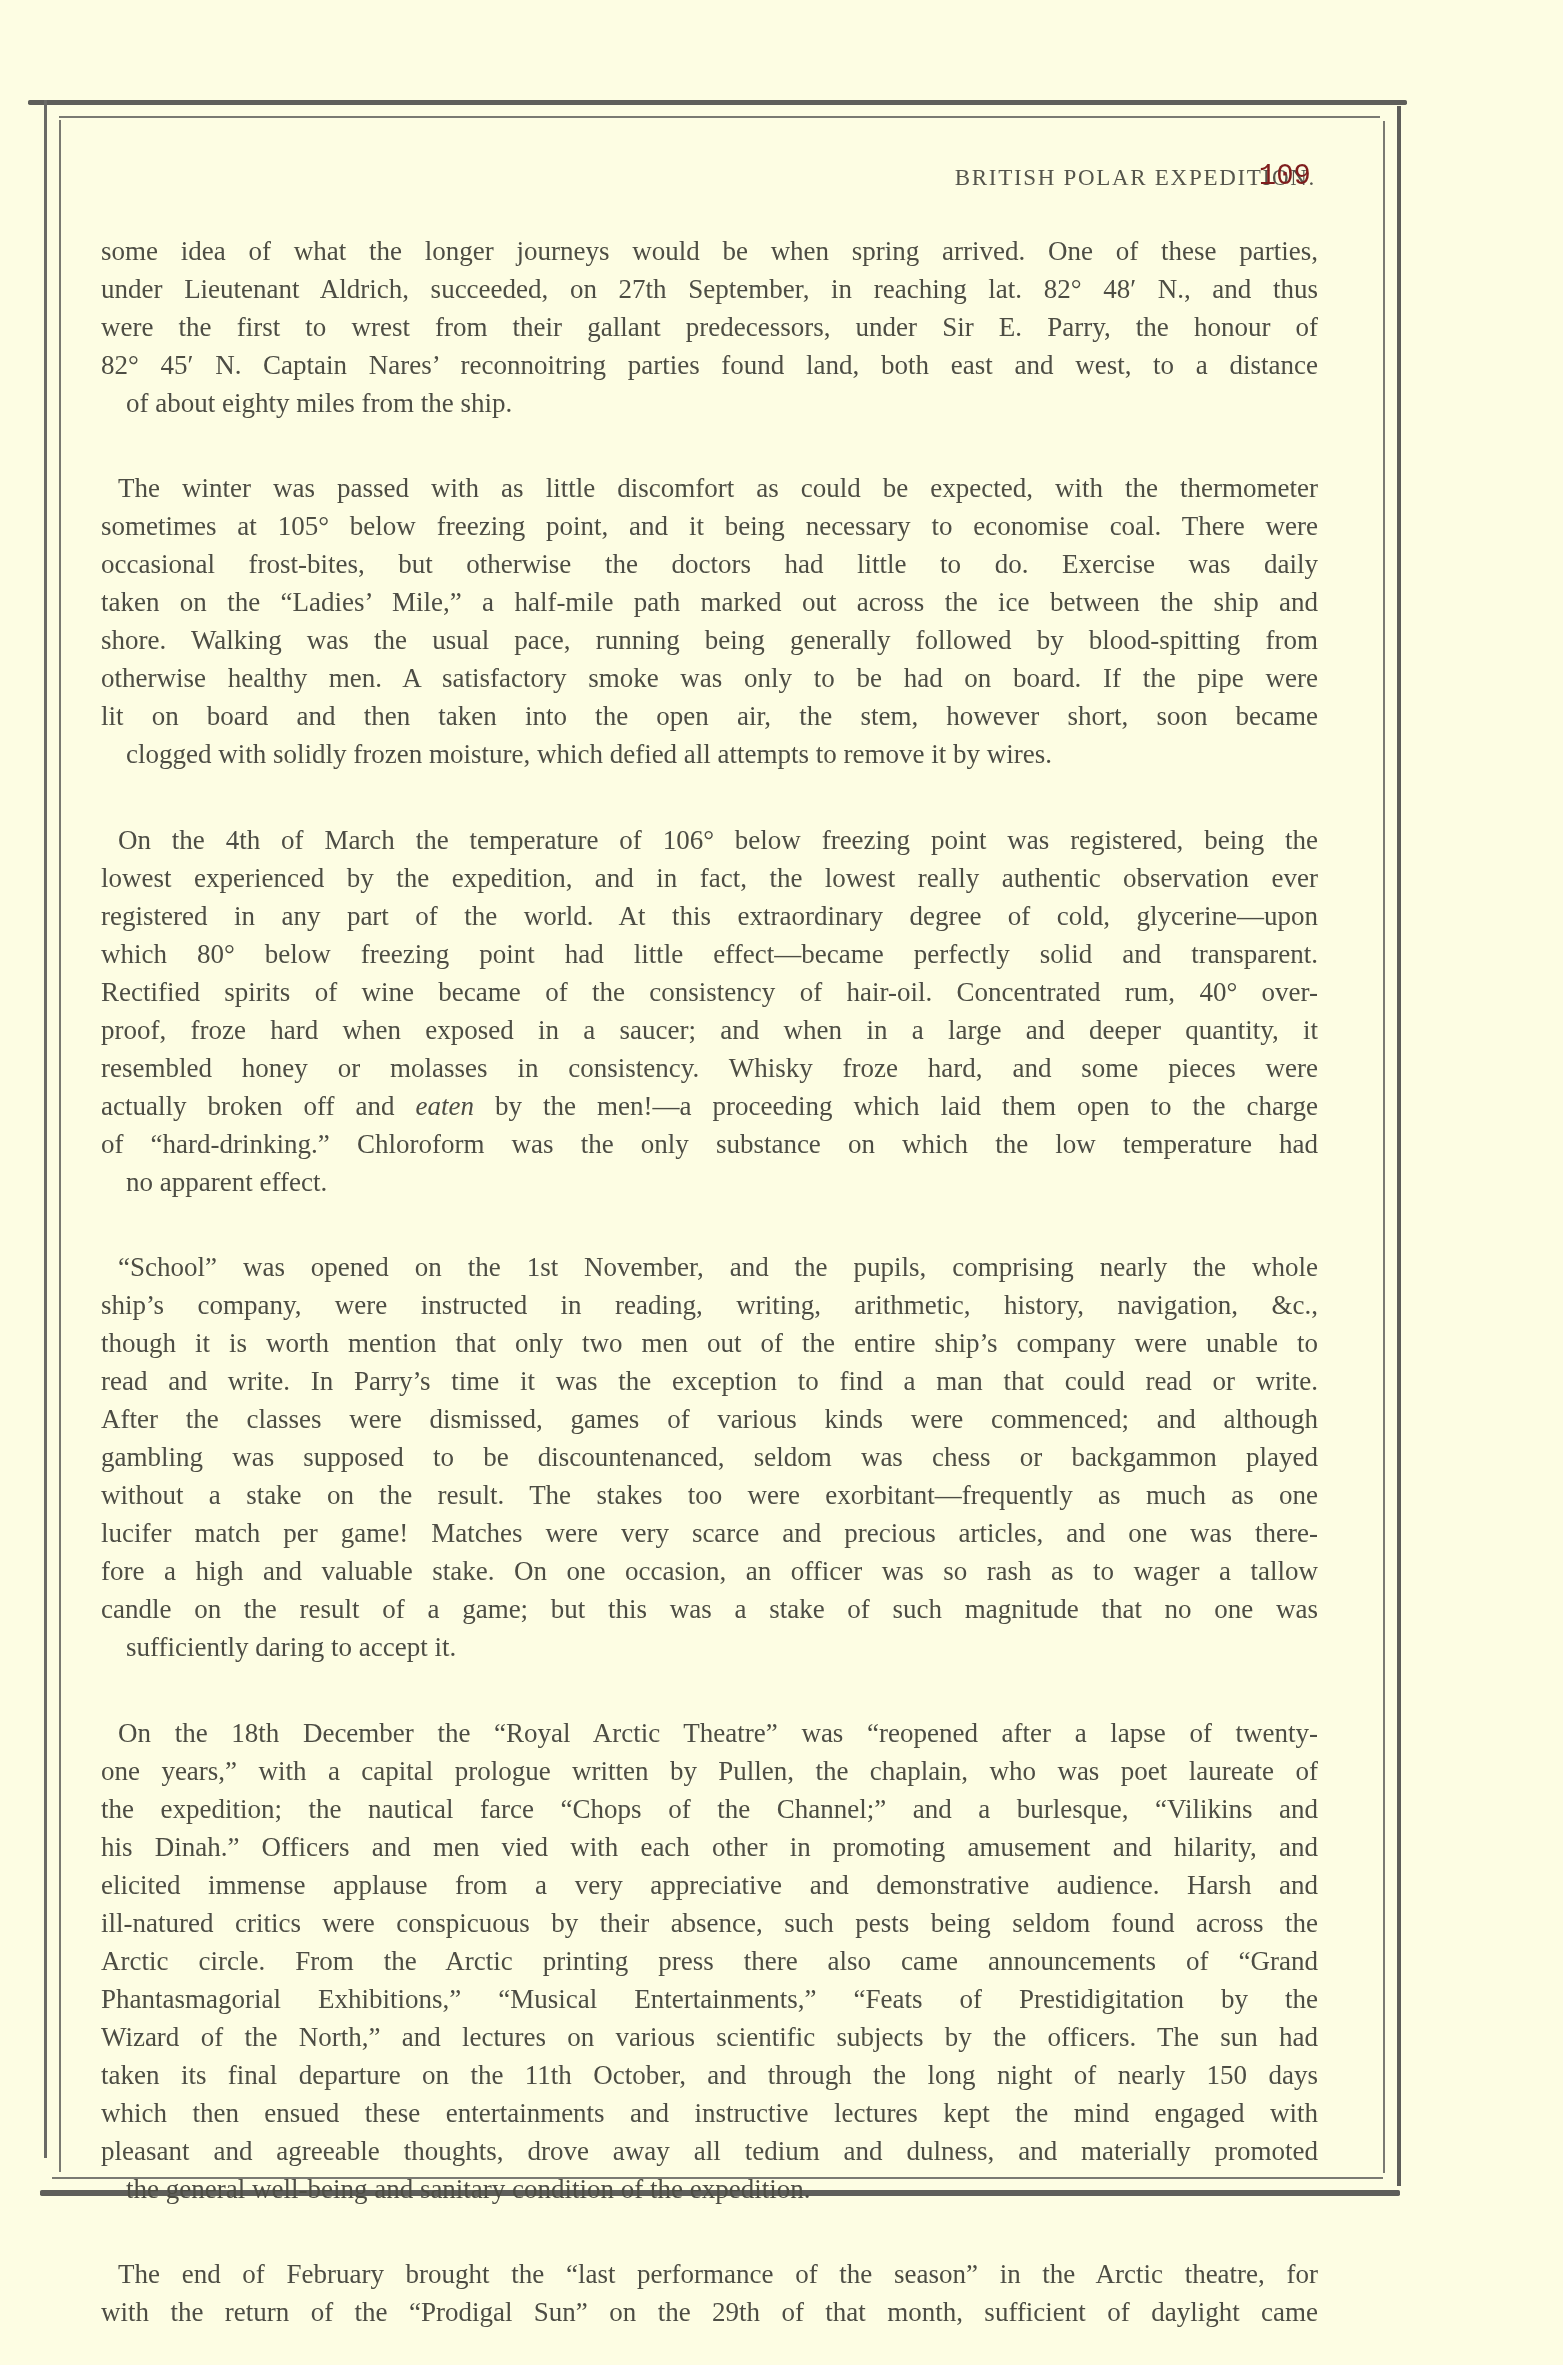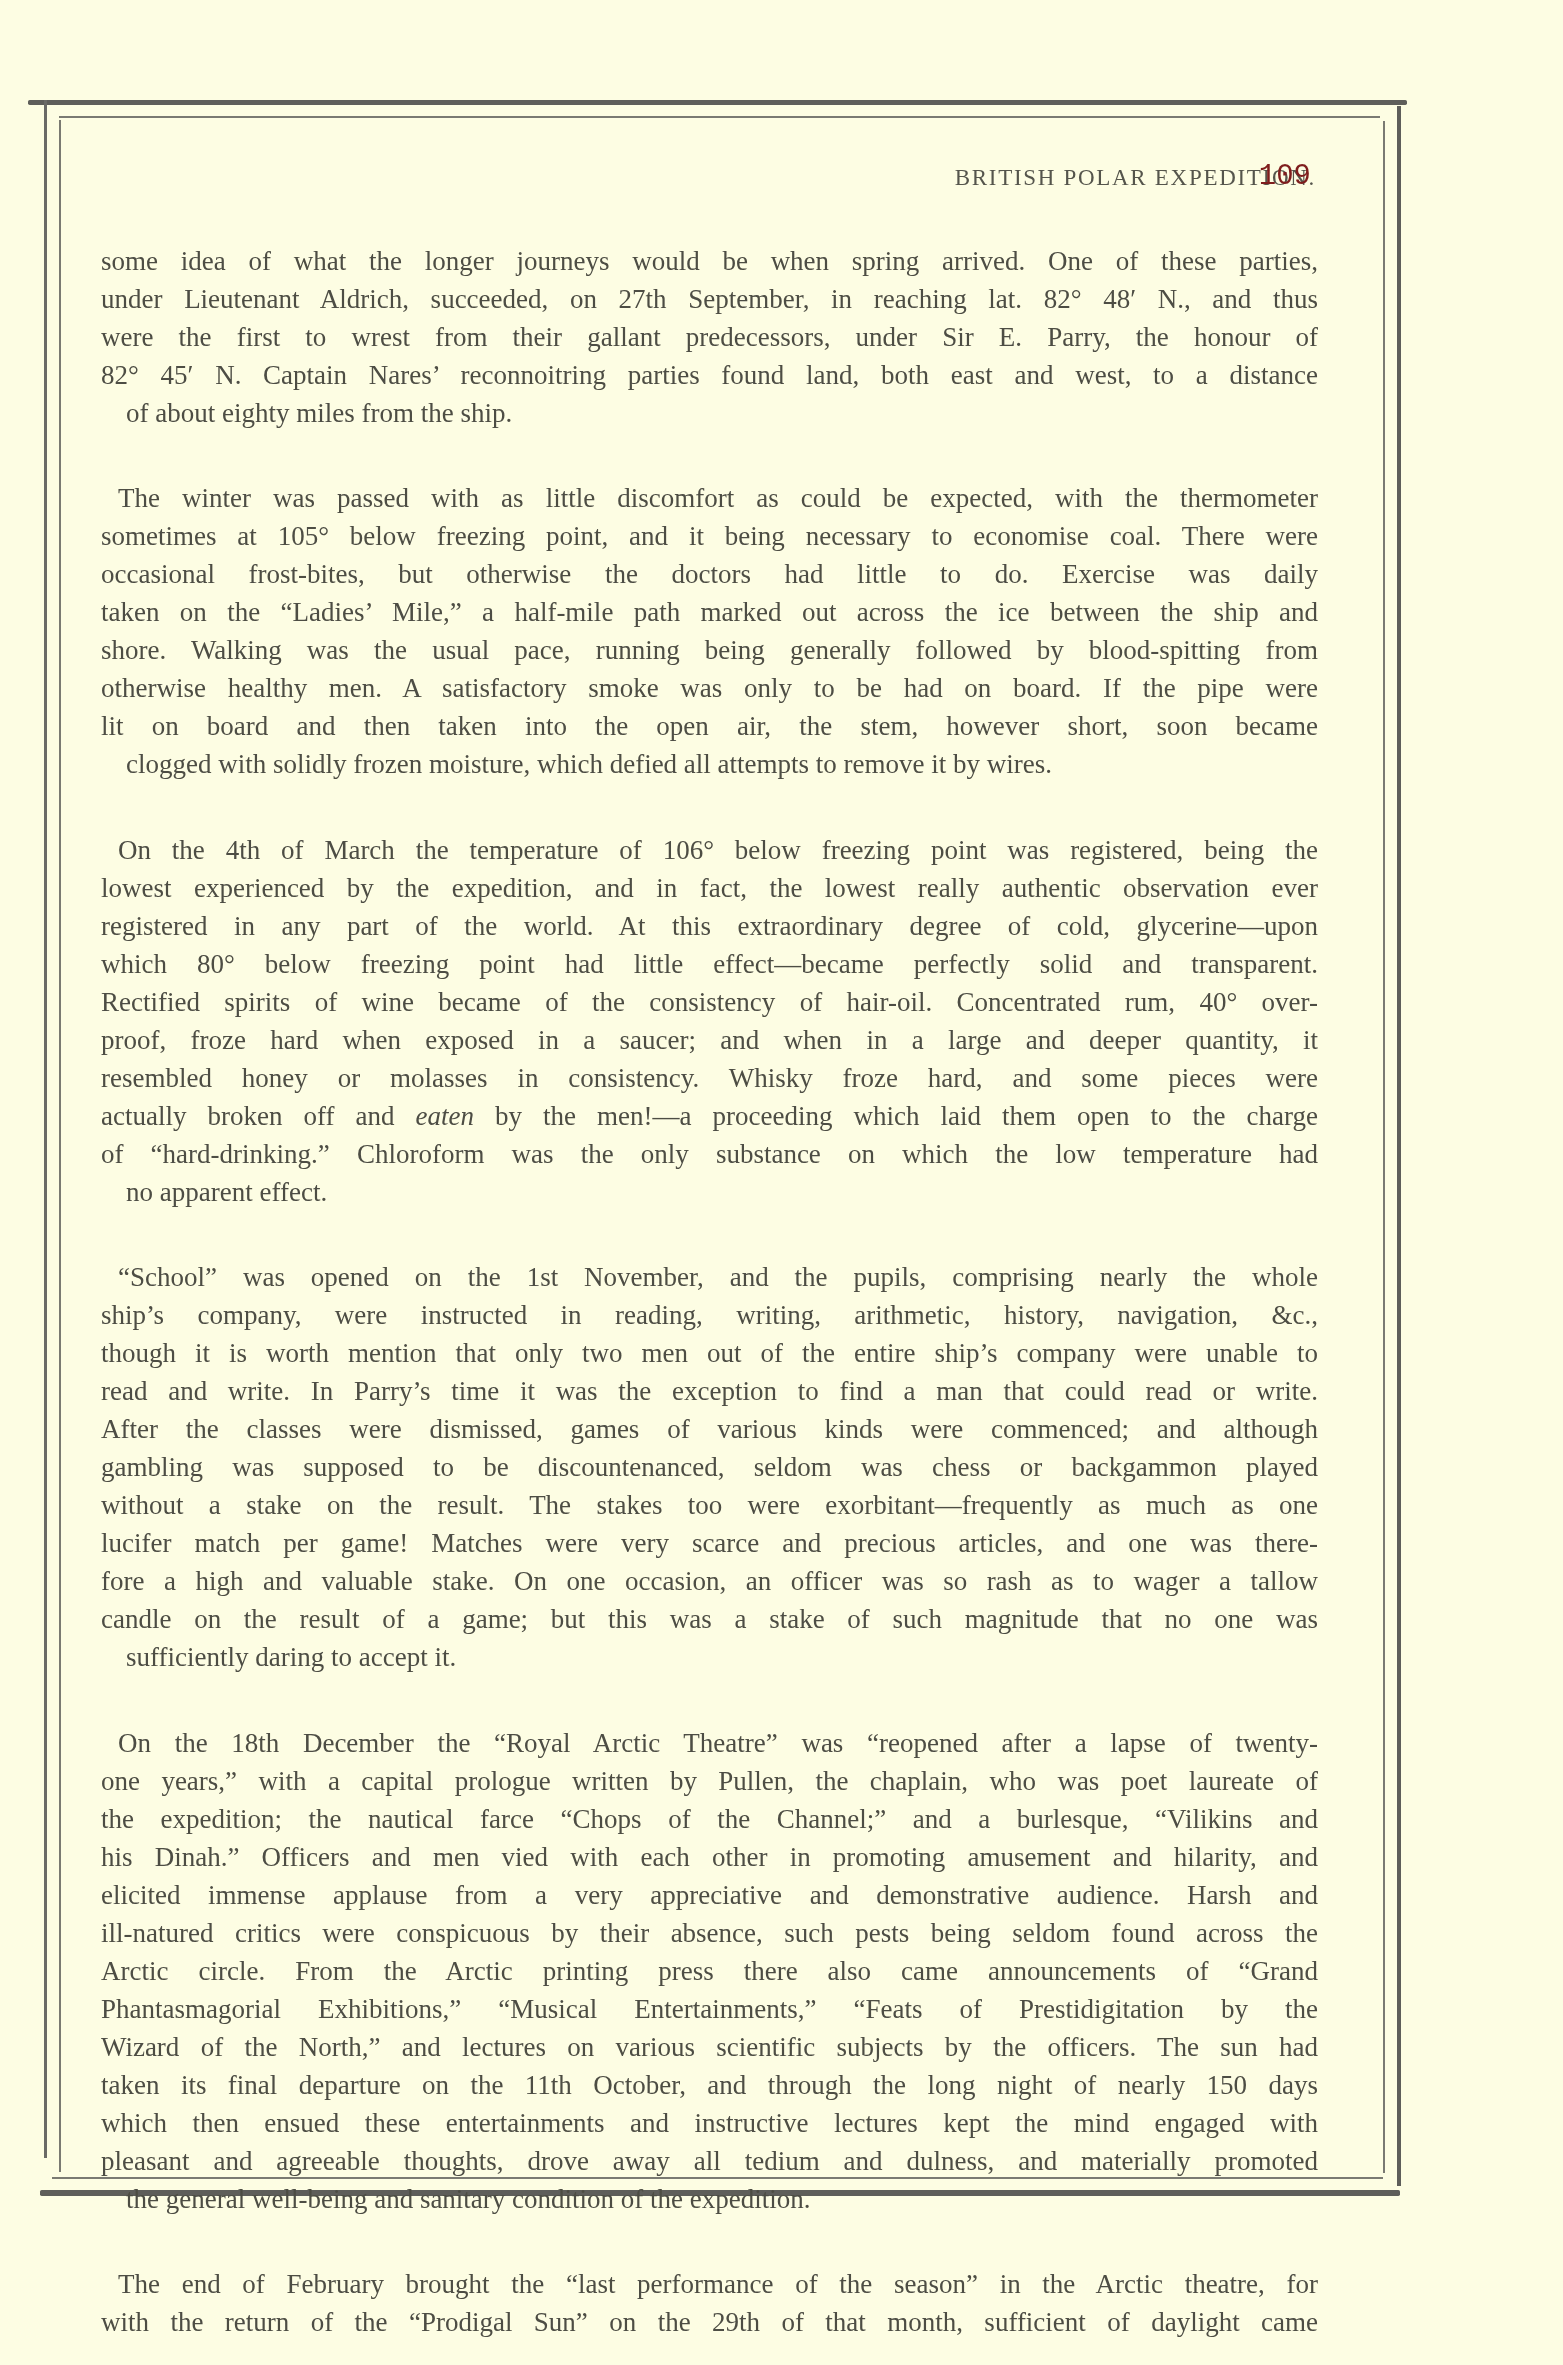--- a/index.html
+++ b/index.html
@@ -87,21 +87,21 @@
       position: absolute;
       right: 5px;
       top: 0;
       font-size: 29px;
       color: #7f1d1d;
       font-family: Liberation Mono, monospace;
     }
 
     .body-text {
       position: absolute;
-      left: 101px; top: 242px;
+      left: 101px; top: 232px;
       width: 1217px;
     }
     .line {
       display: block;
       height: 38px;
       line-height: 38px;
       font-size: 27px;
       white-space: nowrap;
       text-align: justify;
       text-align-last: justify;

